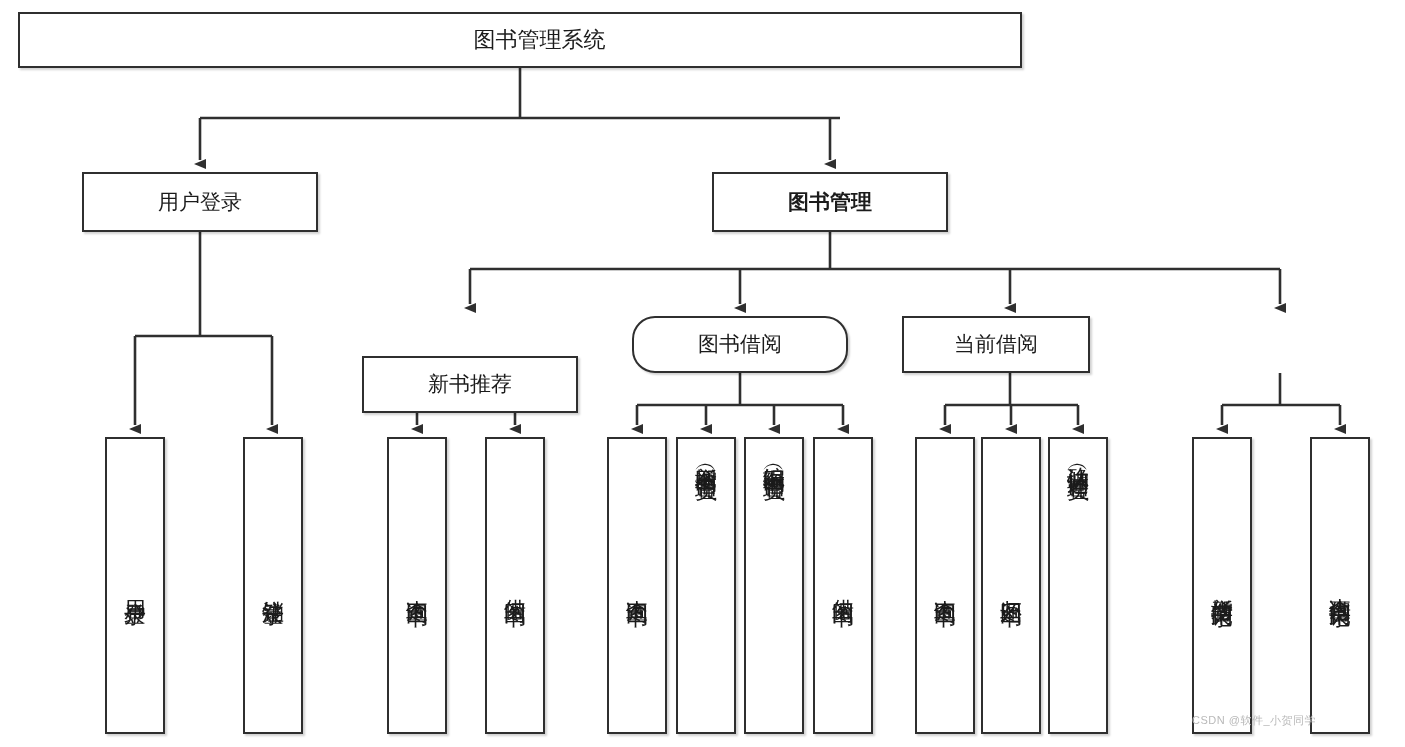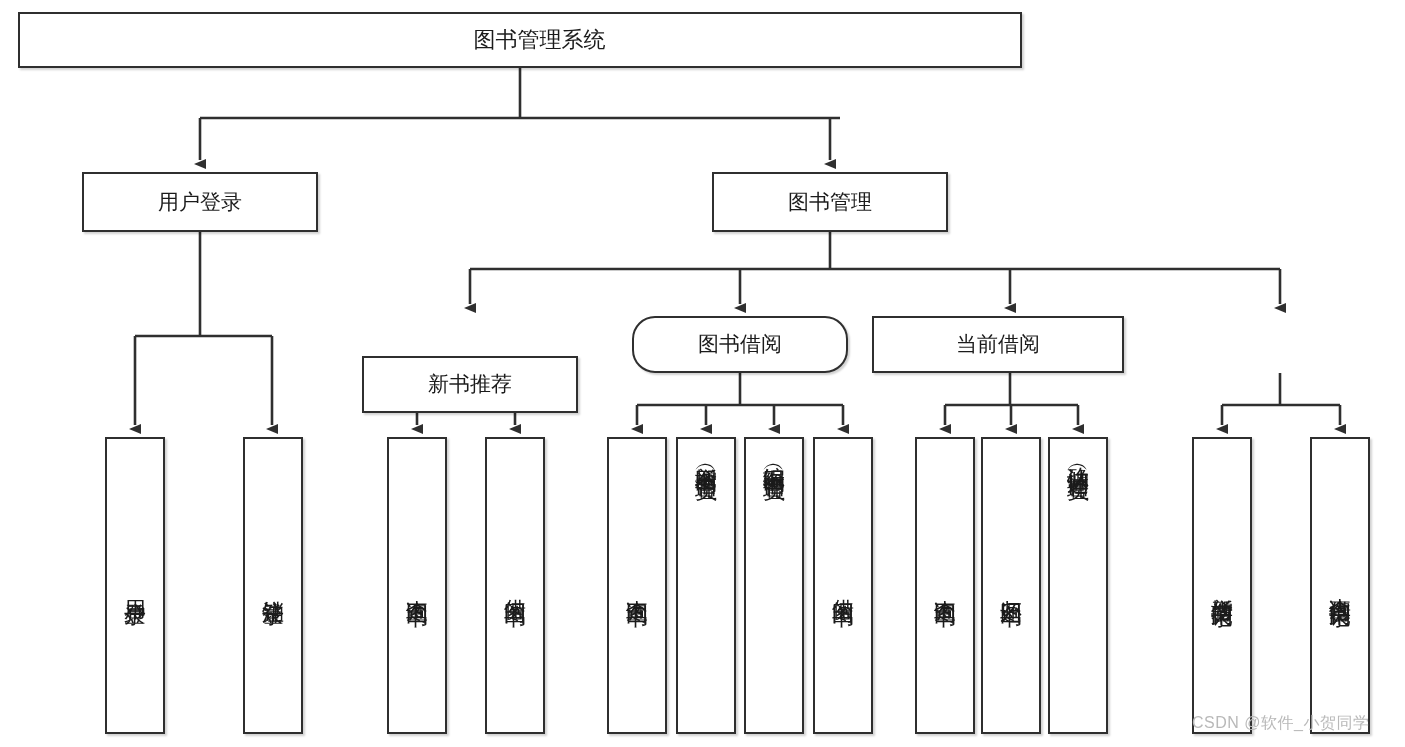--- a/index.html
+++ b/index.html
@@ -60,21 +60,21 @@
     line-height: 1;
   }
   .node.vertical.center {
     align-items: center;
     padding-top: 0;
   }
   .watermark {
     position: absolute;
     left: 1192px;
     top: 713px;
-    font-size: 16px;
+    font-size: 11px;
     color: #b9b9b9;
     white-space: nowrap;
     z-index: 3;
     letter-spacing: 0.5px;
   }
 </style>
 </head>
 <body>
 
 <div id="canvas">
@@ -130,33 +130,33 @@
   </svg>
 
   <div class="node root horizontal" style="left:18px; top:12px; width:1004px; height:56px;">
     <span class="label">图书管理系统</span>
   </div>
 
   <div class="node horizontal" style="left:82px; top:172px; width:236px; height:60px;">
     <span class="label">用户登录</span>
   </div>
 
-  <div class="node horizontal" style="left:712px; top:172px; width:236px; height:60px;">
+  <div class="node horizontal" style="left:712px; top:172px; width:236px; height:60px;font-weight:bold;">
     <span class="label">图书管理</span>
   </div>
 
   <div class="node horizontal" style="left:362px; top:316px; width:216px; height:57px;margin-top:40px;">
     <span class="label">新书推荐</span>
   </div>
 
   <div class="node horizontal" style="left:632px; top:316px; width:216px; height:57px;border-radius:23px;">
     <span class="label">图书借阅</span>
   </div>
 
-  <div class="node horizontal" style="left:872px; top:316px; width:252px; height:57px;">
+  <div class="node horizontal" style="left:902px; top:316px; width:188px; height:57px;">
     <span class="label">当前借阅</span>
   </div>
 
 
   <div class="node vertical center" style="left:105px; top:437px; width:60px; height:297px;">
     <span class="label">用户登录</span>
   </div>
 
   <div class="node vertical center" style="left:243px; top:437px; width:60px; height:297px;">
     <span class="label">注销登录</span>

